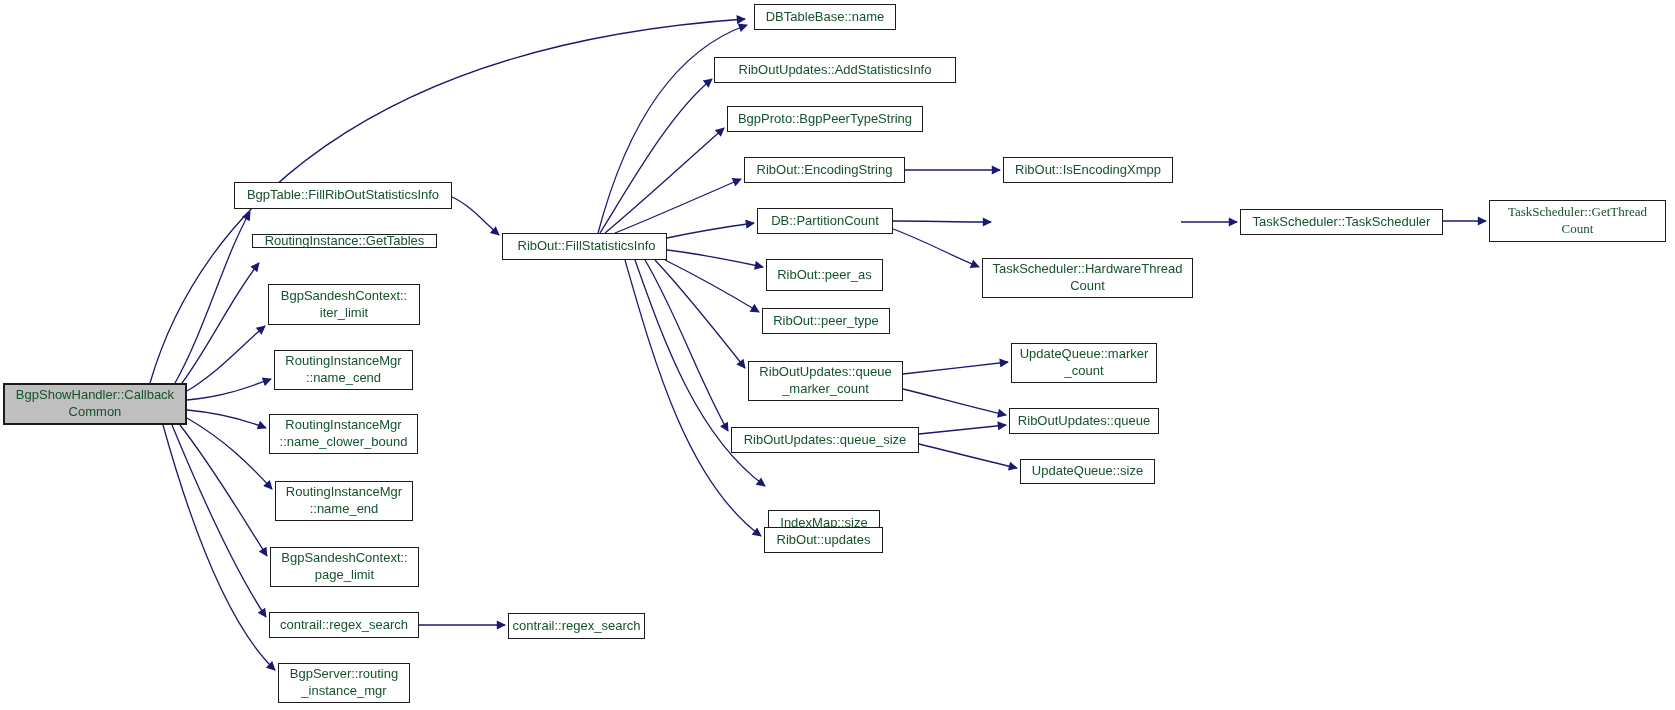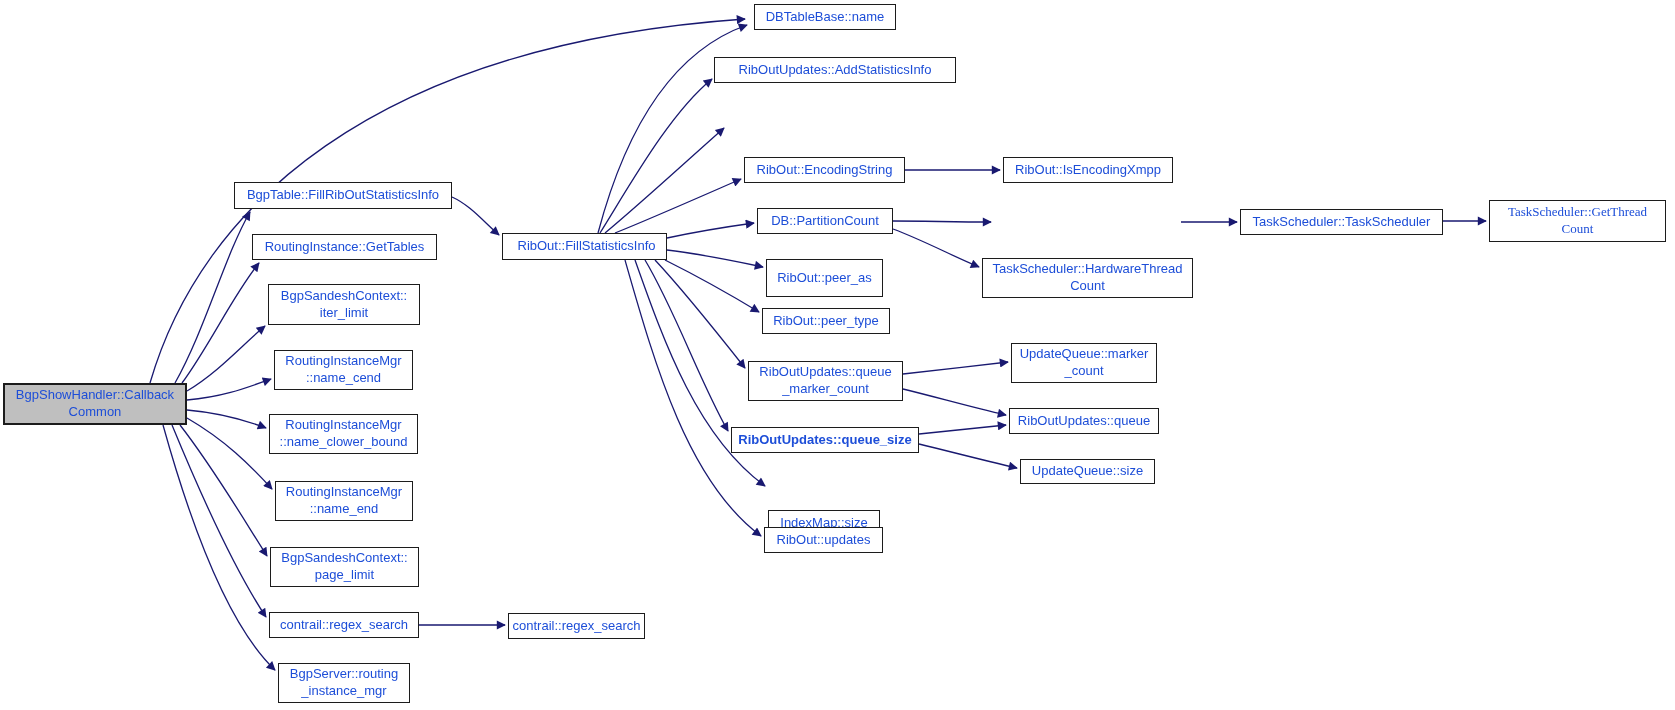--- a/index.html
+++ b/index.html
@@ -9,21 +9,21 @@
     background:#ffffff;
     font-family:"Liberation Sans","DejaVu Sans",sans-serif;
     overflow:hidden;
   }
   #edges{position:absolute;left:0;top:0;width:1675px;height:710px;}
   .node{
     position:absolute;
     box-sizing:border-box;
     border:1.4px solid #1c1c1c;
     background:#ffffff;
-    color:#1d4ed8;
+    color:#14532d;
     font-size:13px;
     line-height:1.3;
     display:flex;
     align-items:center;
     justify-content:center;
     text-align:center;
     white-space:pre-line;
     padding:0 4px;
   }
   .node.root{
@@ -74,45 +74,46 @@
       <path marker-end="url(#arrow)" d="M 903,374 C 940,370 972,366 1008,362"></path>
       <path marker-end="url(#arrow)" d="M 903,389 C 940,398 970,407 1006,415"></path>
       <path marker-end="url(#arrow)" d="M 919,434 C 950,431 975,428 1006,425"></path>
       <path marker-end="url(#arrow)" d="M 919,444 C 952,452 982,460 1017,468"></path>
     </g>
   </svg>
 
   <div class="node root" style="left:3px;   top:383px; width:184px; height:42px;">BgpShowHandler::Callback
 Common</div>
   <div class="node" style="left:234px; top:182px; width:218px; height:27px;">BgpTable::FillRibOutStatisticsInfo</div>
-  <div class="node" style="left:252px; top:234px; width:185px; height:26px;">RoutingInstance::GetTables</div>
+  <div class="node" style="left:252px; top:234px; width:185px; height:14px;">RoutingInstance::GetTables</div>
   <div class="node" style="left:268px; top:284px; width:152px; height:41px;">BgpSandeshContext::
 iter_limit</div>
   <div class="node" style="left:274px; top:350px; width:139px; height:40px;">RoutingInstanceMgr
 ::name_cend</div>
   <div class="node" style="left:269px; top:414px; width:149px; height:40px;">RoutingInstanceMgr
 ::name_clower_bound</div>
   <div class="node" style="left:275px; top:481px; width:138px; height:40px;">RoutingInstanceMgr
 ::name_end</div>
   <div class="node" style="left:270px; top:547px; width:149px; height:40px;">BgpSandeshContext::
 page_limit</div>
   <div class="node" style="left:269px; top:612px; width:150px; height:26px;">contrail::regex_search</div>
   <div class="node" style="left:278px; top:663px; width:132px; height:40px;">BgpServer::routing
 _instance_mgr</div>
   <div class="node" style="left:508px; top:613px; width:137px; height:26px;">contrail::regex_search</div>
   <div class="node" style="left:502px; top:233px; width:165px; height:27px;padding-left:8px;">RibOut::FillStatisticsInfo</div>
   <div class="node" style="left:754px; top:4px;   width:142px; height:26px;">DBTableBase::name</div>
   <div class="node" style="left:714px; top:57px;  width:242px; height:26px;">RibOutUpdates::AddStatisticsInfo</div>
+  <div class="node" style="left:727px; top:106px; width:196px; height:26px;">BgpProto::BgpPeerTypeString</div>
   <div class="node" style="left:744px; top:157px; width:161px; height:26px;">RibOut::EncodingString</div>
   <div class="node" style="left:757px; top:208px; width:136px; height:26px;">DB::PartitionCount</div>
-  <div class="node" style="left:766px; top:259px; width:117px; height:38px;">RibOut::peer_as</div>
+  <div class="node" style="left:766px; top:259px; width:117px; height:32px;">RibOut::peer_as</div>
   <div class="node" style="left:762px; top:308px; width:128px; height:26px;">RibOut::peer_type</div>
   <div class="node" style="left:748px; top:361px; width:155px; height:40px;">RibOutUpdates::queue
 _marker_count</div>
-  <div class="node" style="left:731px; top:427px; width:188px; height:26px;font-weight:bold;">RibOutUpdates::queue_size</div>
+  <div class="node" style="left:731px; top:427px; width:188px; height:26px;">RibOutUpdates::queue_size</div>
   <div class="node" style="left:768px; top:477px; width:112px; height:26px;margin-top:33px;">IndexMap::size</div>
   <div class="node" style="left:764px; top:527px; width:119px; height:26px;">RibOut::updates</div>
   <div class="node" style="left:1003px; top:157px; width:170px; height:26px;">RibOut::IsEncodingXmpp</div>
   <div class="node" style="left:982px; top:258px; width:211px; height:40px;">TaskScheduler::HardwareThread
 Count</div>
   <div class="node" style="left:1011px; top:343px; width:146px; height:40px;">UpdateQueue::marker
 _count</div>
   <div class="node" style="left:1009px; top:408px; width:150px; height:26px;">RibOutUpdates::queue</div>
   <div class="node" style="left:1020px; top:459px; width:135px; height:25px;">UpdateQueue::size</div>
   <div class="node" style="left:1240px; top:209px; width:203px; height:26px;text-align:right;">TaskScheduler::TaskScheduler</div>

